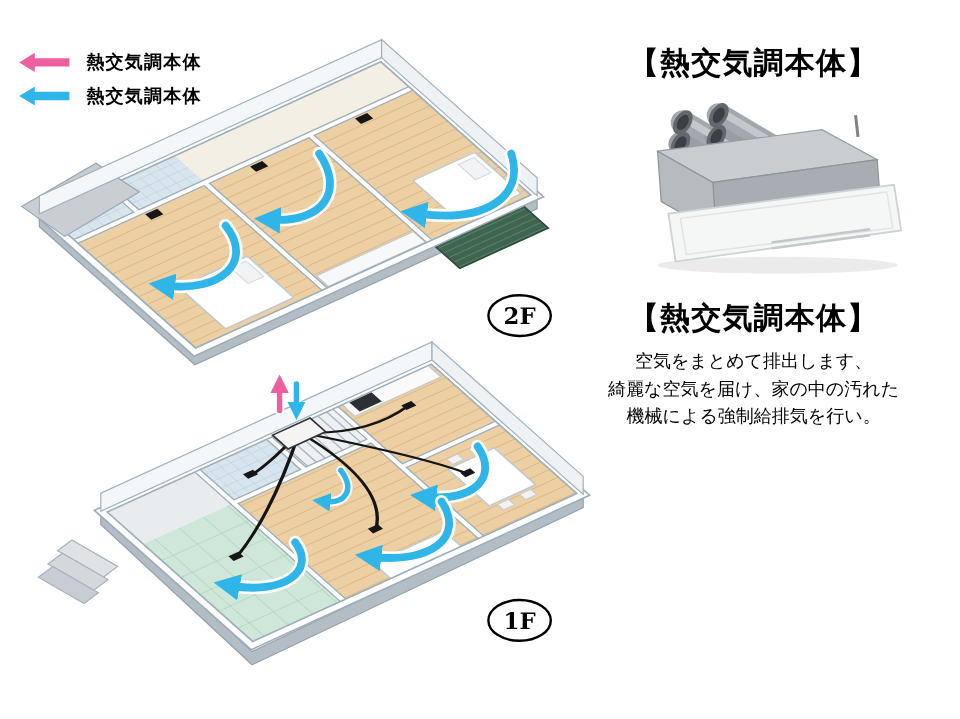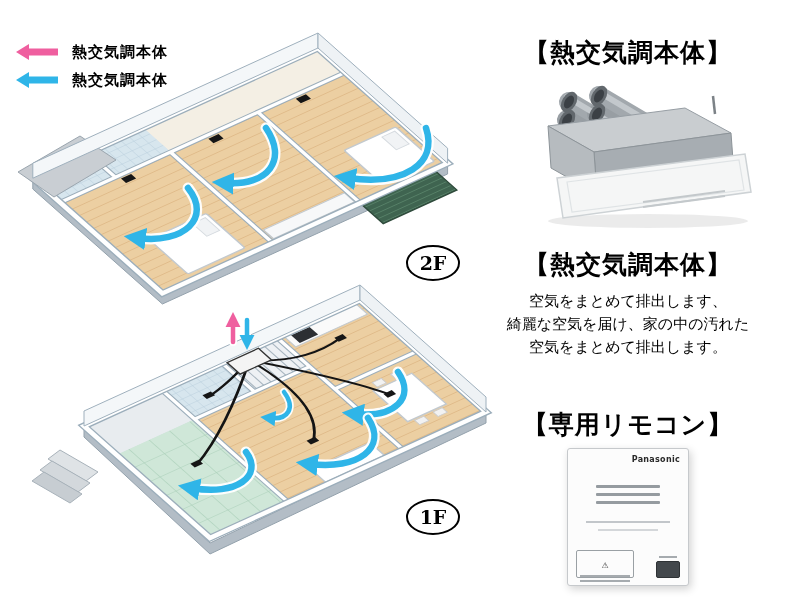--- a/index.html
+++ b/index.html
@@ -249,40 +249,19 @@
         <path d="M74 104 L246 82 L251 112 L79 134 Z" fill="none" stroke="#dfe3e5" stroke-width="1.2"></path>
         <path d="M150 124 L232 113 M150 129 L232 118" stroke="#c3c8cb" stroke-width="2"></path>
       </g>
     </svg>
 
     <div class="sec-title" id="t-vent">【熱交気調本体】</div>
 
     <div class="vent-text">
       <div>空気をまとめて排出します、</div>
       <div>綺麗な空気を届け、家の中の汚れた</div>
-      <div>空気をまとめて排出します。</div>
+      <div>機械による強制給排気を行い。</div>
     </div>
 
-    <div class="sec-title" id="t-remote">【専用リモコン】</div>
-
-    <div class="remote">
-      <div class="remote-brand">Panasonic</div>
-      <div class="remote-slats">
-        <span></span>
-          <span></span>
-          <span></span>
-      </div>
-      <div class="remote-tinyline"></div>
-      <div class="remote-tinyline2"></div>
-      <div class="remote-lower">
-        <div class="warn-box">
-          <span class="warn-icon">⚠</span>
-          <span class="bars"><i></i><i></i></span>
-        </div>
-        <div class="power">
-          <div class="power-label-bar"></div>
-          <div class="power-btn"></div>
-        </div>
-      </div>
-    </div>
+
 
   </div>
 </div>
 
 </body></html>

